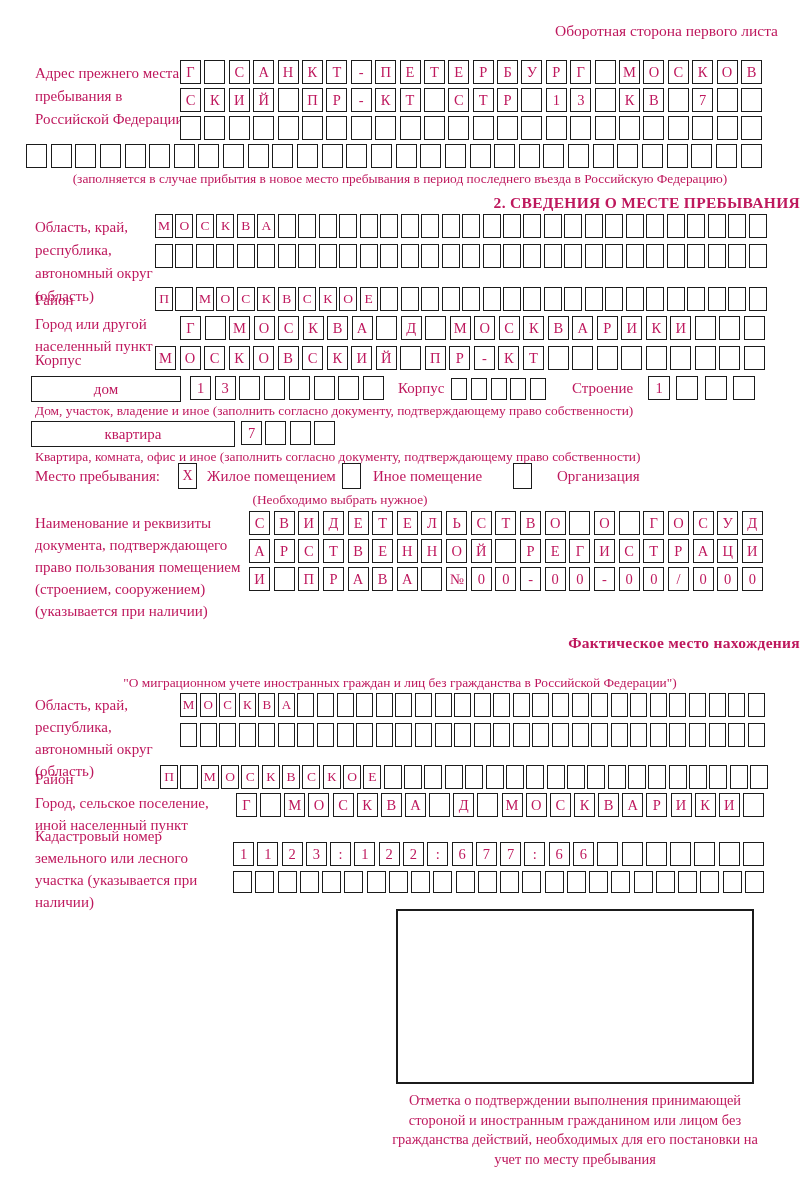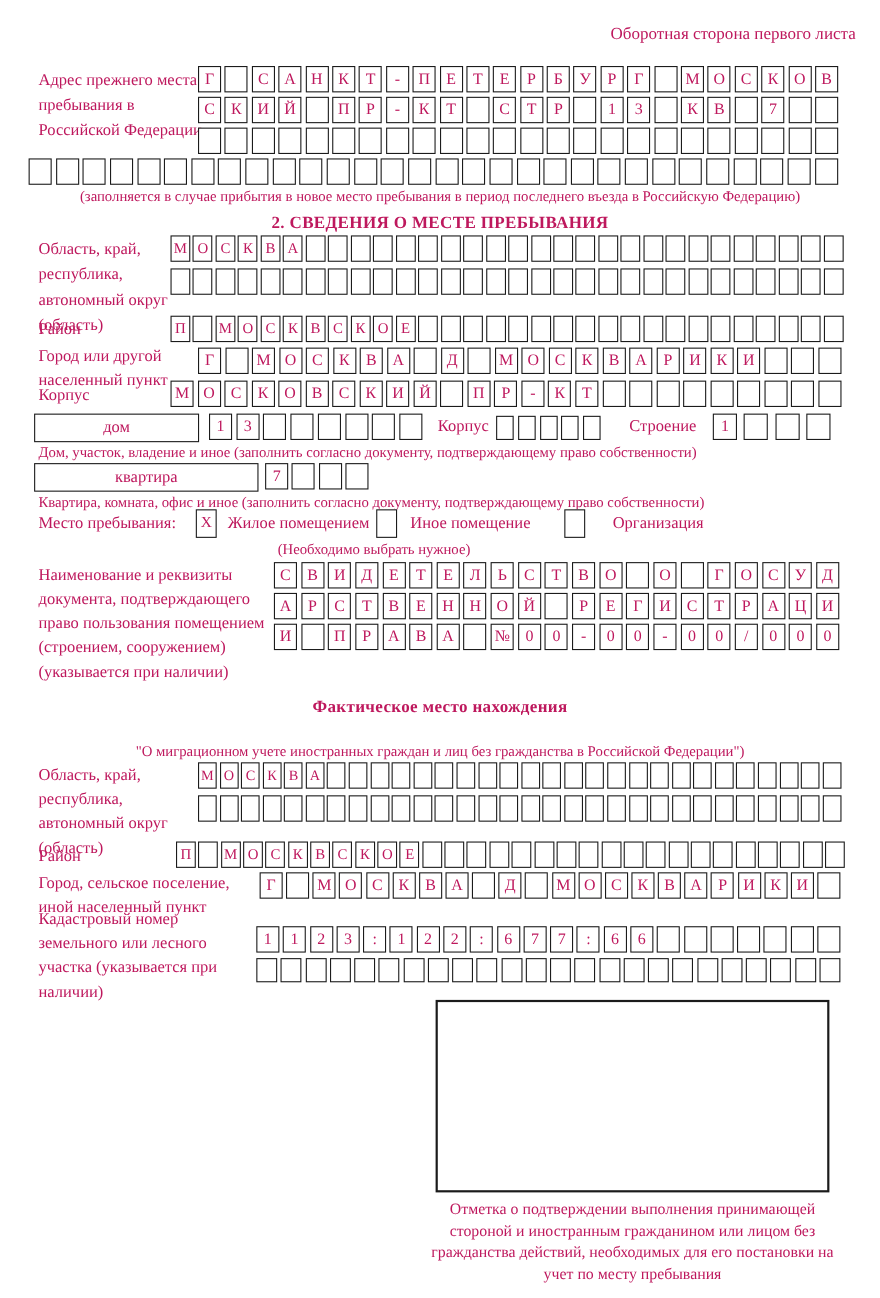--- a/index.html
+++ b/index.html
@@ -6,21 +6,21 @@
   .page{
     position:relative;width:800px;height:1180px;margin:0 auto;background:#fff;
     font-family:"Liberation Serif","DejaVu Serif",serif;color:#be185d;overflow:hidden;padding-left:20px;
   }
   .abs{position:absolute;}
   .corner{font-size:15.5px;}
   .lbl{font-size:15px;line-height:23px;}
   .lbl.tight{line-height:22px;}
   .note{font-size:13.4px;text-align:center;width:800px;left:0;}
   .note-left{font-size:13.4px;text-align:center;}
-  .sec-title{font-size:15.5px;font-weight:bold;text-align:center;width:800px;left:0;letter-spacing:.3px;}
+  .sec-title{font-size:15.5px;font-weight:bold;text-align:right;width:800px;left:0;letter-spacing:.3px;}
   .cellrow{display:flex;justify-content:space-between;}
   .cell{
     box-sizing:border-box;border:1.6px solid #1b1b1b;background:#fff;flex:none;
     display:flex;align-items:center;justify-content:center;
     font-family:"Liberation Serif","DejaVu Serif",serif;
   }
   .cw21 .cell{width:21px;height:24px;font-size:14.5px;}
   .cw18 .cell{width:18px;height:24px;font-size:13.5px;}
   .cw17 .cell{width:17px;height:24px;font-size:13px;}
   .cw16 .cell{width:16px;height:22px;font-size:13px;}

